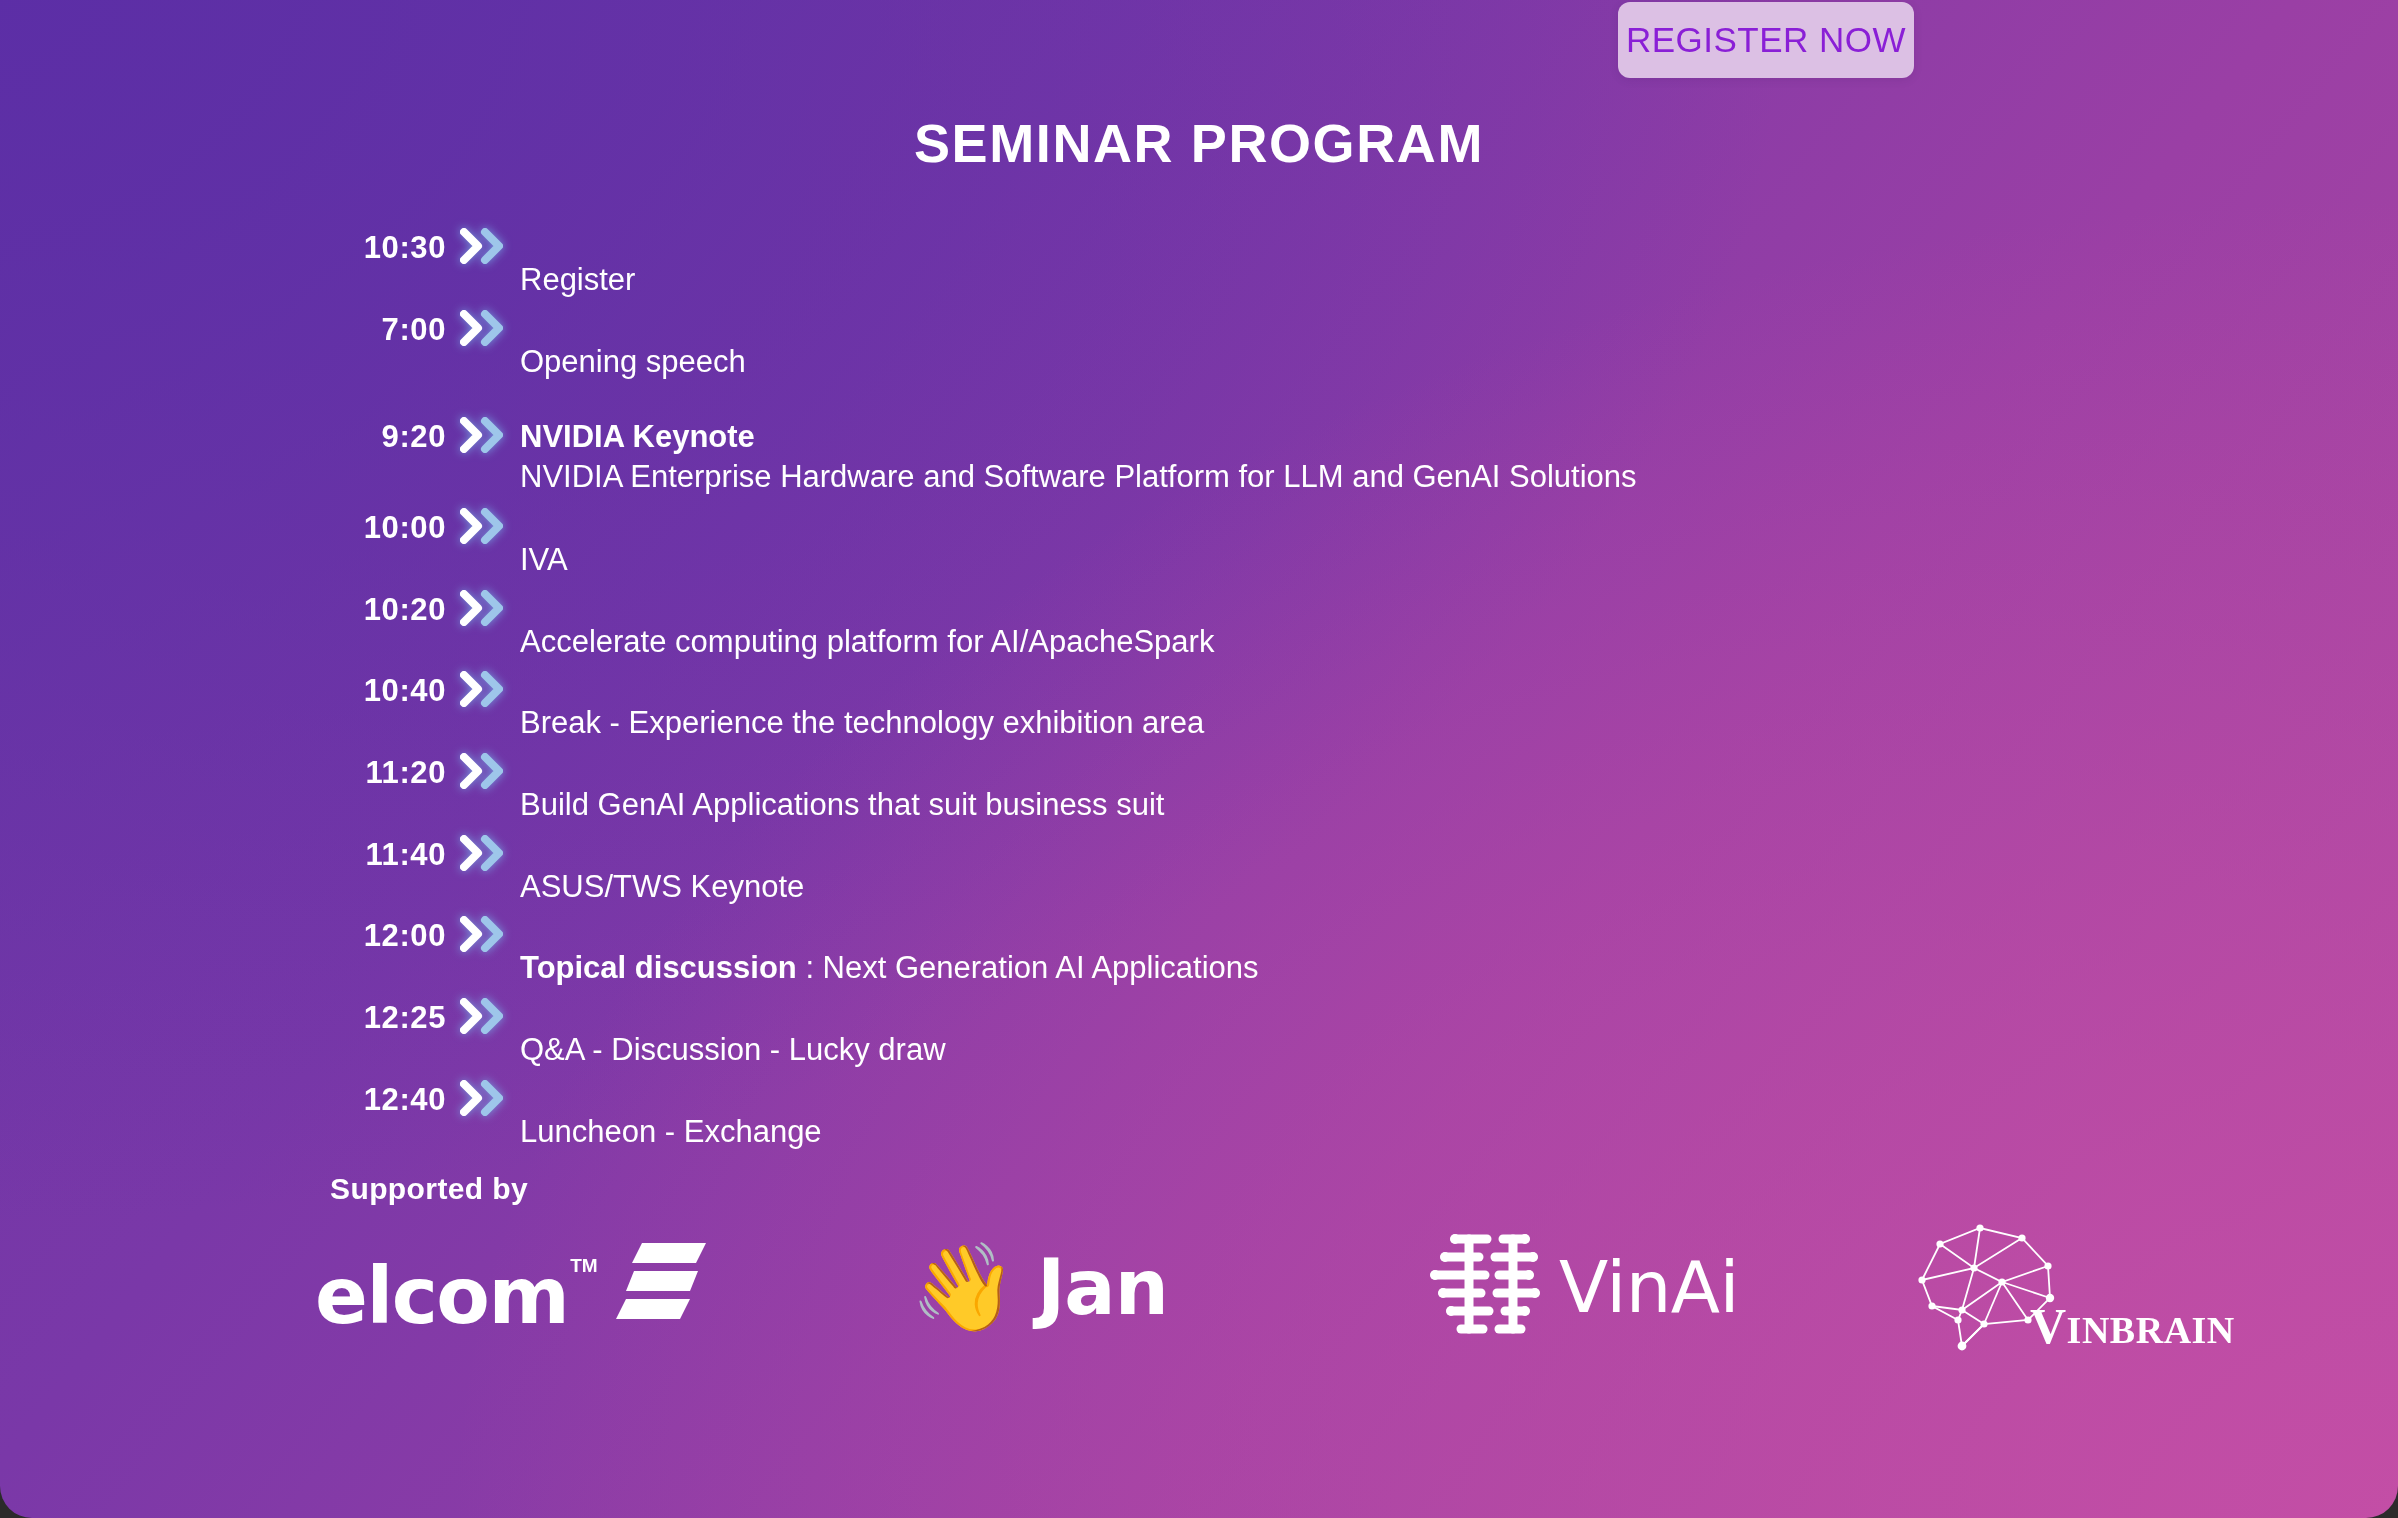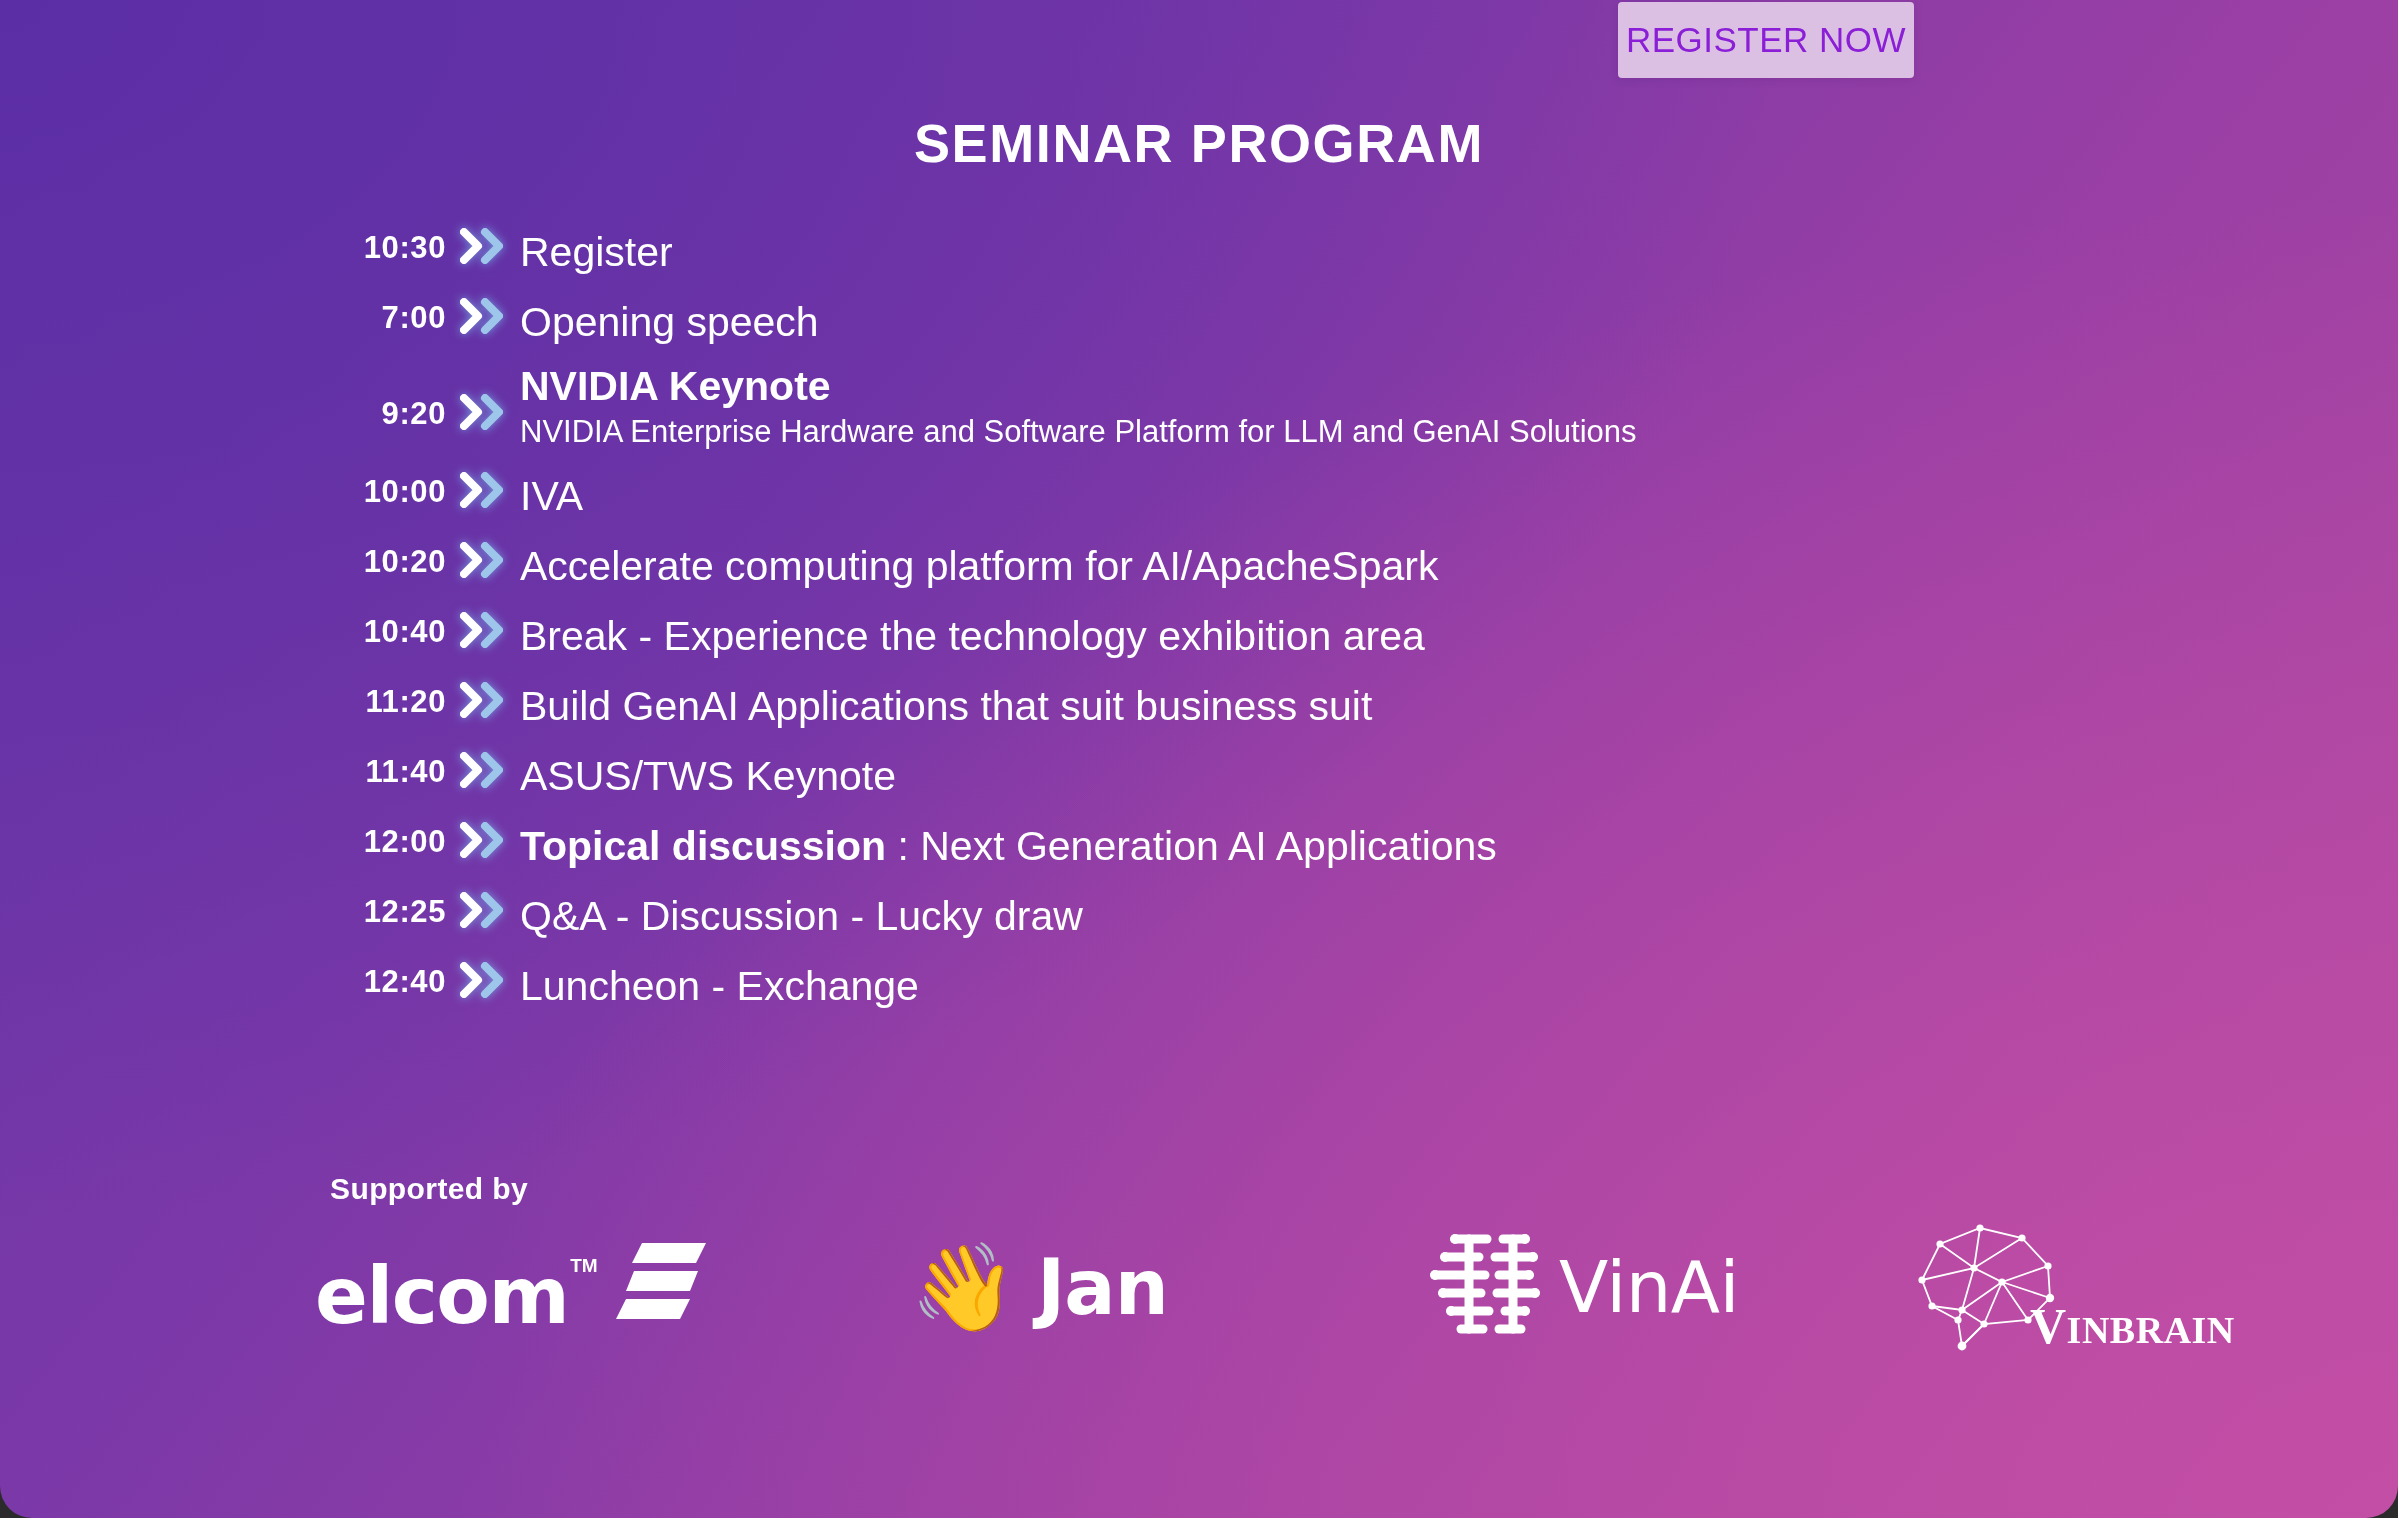--- a/index.html
+++ b/index.html
@@ -23,21 +23,21 @@
   }
 
   
   .register-btn {
     position: absolute;
     left: 1618px;
     top: 2px;
     width: 296px;
     height: 76px;
     border: none;
-    border-radius: 4px;
+    border-radius: 12px;
     background: #dcc0e4;
     color: #8a1fd6;
     font-family: "Liberation Sans", sans-serif;
     font-size: 35px;
     letter-spacing: 0.5px;
     font-weight: 400;
     cursor: pointer;
     display: flex;
     align-items: center;
     justify-content: center;
@@ -91,23 +91,24 @@
     padding-top: 10px;
   }
   .sched-row.tall .chev { padding-top: 36px; }
   .chev svg { display: block; filter: drop-shadow(0 0 5px rgba(120,175,235,0.85)); }
 
   .sched-body { padding-top: 8px; }
   .sched-row.tall .sched-body { padding-top: 2px; }
 
   .sched-label {
     color: #ffffff;
-    font-size: 41px;
+    font-size: 31px;
     line-height: 1.28;
     white-space: nowrap;
+    margin-top: 34px;
   }
   .sched-label.bold { font-weight: bold; }
   .sched-sub {
     color: #ffffff;
     font-size: 31px;
     line-height: 1.32;
     margin-top: 0;
     white-space: nowrap;
   }
   .lead-bold { font-weight: bold; }

